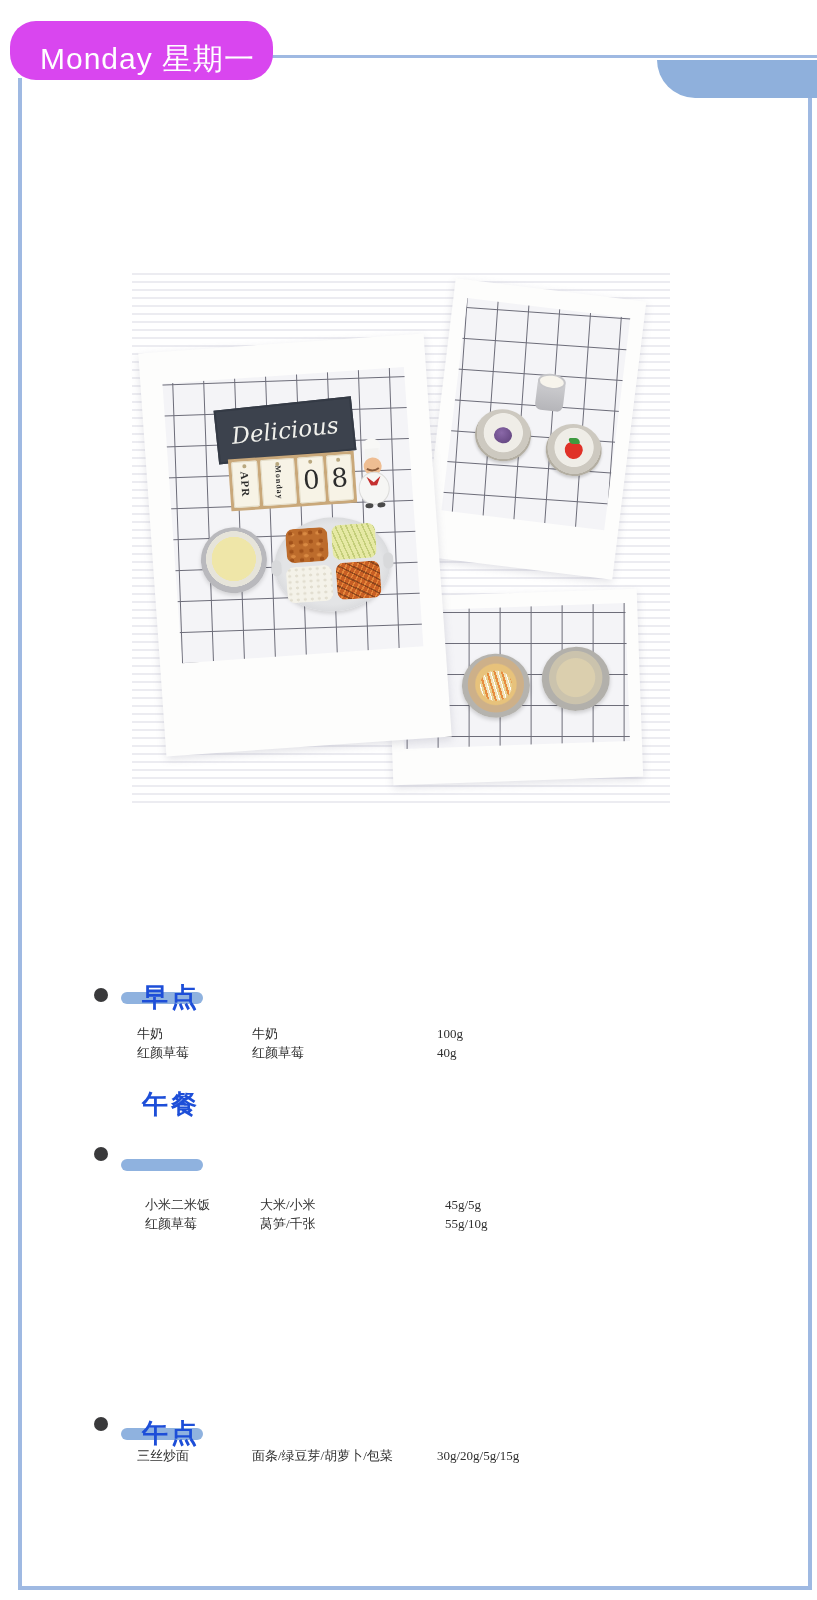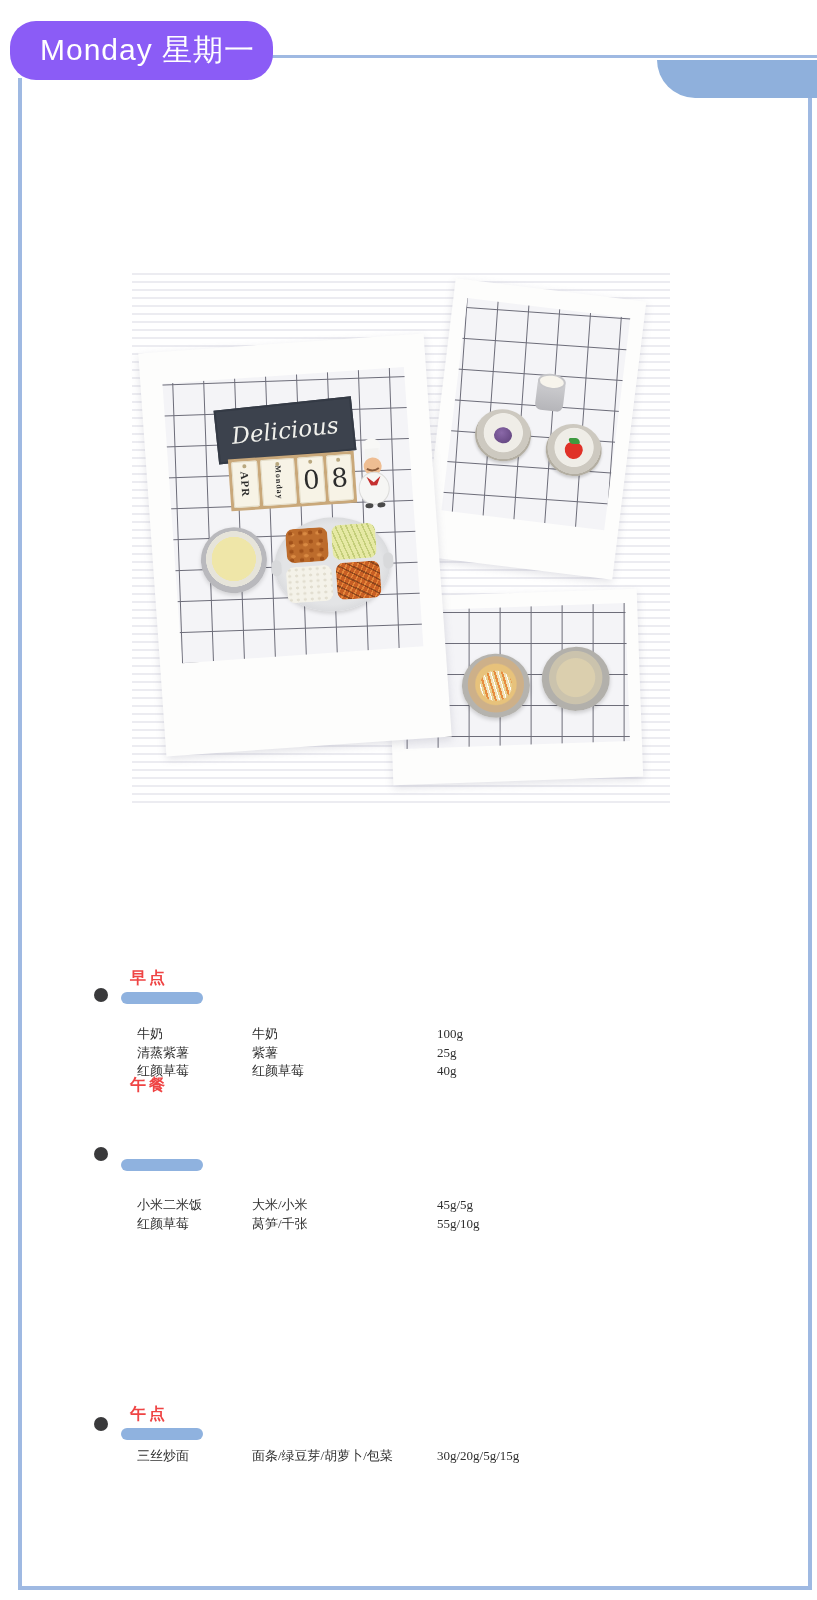--- a/index.html
+++ b/index.html
@@ -7,22 +7,22 @@
     width:817px;height:1600px;position:relative;overflow:hidden;
     background:#ffffff;font-family:"Liberation Sans",sans-serif;
   }
   
   .line-top{position:absolute;left:140px;top:55px;right:0;height:3px;background:#9fb9e2;}
   .line-left{position:absolute;left:18px;top:78px;width:4px;height:1512px;background:#9fb9e2;}
   .line-right{position:absolute;left:808px;top:92px;width:4px;height:1498px;background:#9fb9e2;}
   .line-bottom{position:absolute;left:18px;top:1586px;width:794px;height:4px;background:#9fb9e2;}
   .corner-block{position:absolute;right:0;top:60px;width:160px;height:38px;background:#8fb0dc;border-bottom-left-radius:38px;}
   .badge{
-    position:absolute;left:10px;top:21px;width:263px;height:59px;background:#8b5cf6;
-    border-radius:26px;color:#ffffff;display:flex;align-items:center;padding-left:30px;
+    position:absolute;left:10px;top:21px;width:263px;height:59px;background:#d946ef;
+    border-radius:26px;color:#ffffff;display:flex;align-items:flex-end;padding-left:30px;
     box-sizing:border-box;font-size:30px;font-weight:500;letter-spacing:1px;z-index:6;
   }
   
   .collage{
     position:absolute;left:132px;top:267px;width:538px;height:538px;
     background:repeating-linear-gradient(180deg,#ffffff 0 6px,#ececf1 6px 8px);
   }
   .photo{position:absolute;background:#fdfdfc;box-shadow:0 3px 9px rgba(110,110,135,.20);}
   .photo-main{left:20px;top:76px;width:286px;height:404px;transform:rotate(-4deg);z-index:3;}
   .photo-tr{left:306px;top:22px;width:192px;height:280px;transform:rotate(7deg);z-index:1;}
@@ -88,28 +88,28 @@
   .bowl{position:absolute;width:68px;height:64px;border-radius:50%;box-shadow:0 2px 4px rgba(0,0,0,.18);}
   .bowl.noodle{left:60px;top:46px;
     background:radial-gradient(circle at 50% 48%,#e7c27b 0 42%,#cdb089 45% 58%,#b5b3ae 60% 80%,#d6d4cf 81% 100%);}
   .bowl.noodle::after{content:"";position:absolute;inset:27%;border-radius:50%;opacity:.95;
     background:repeating-linear-gradient(75deg,#e78a3c 0 2px,#f2e3b9 2px 4px,#ffffff 4px 5px,#e9cf8e 5px 7px);}
   .bowl.drink{left:140px;top:42px;
     background:radial-gradient(circle at 50% 48%,#dbcfae 0 40%,#cbc3ad 42% 55%,#b2b0ab 57% 80%,#d8d6d1 81% 100%);}
   
   .bullet{position:absolute;left:94px;width:14px;height:14px;border-radius:50%;background:#39393b;}
   .b1{top:988px;} .b2{top:1147px;} .b3{top:1417px;}
-  .sec-title{position:absolute;left:126px;margin:4px;font-size:16px;font-weight:700;
-    letter-spacing:3px;color:#ef4444;z-index:2;}
+  .sec-title{position:absolute;left:126px;margin:16px;font-size:26px;font-weight:700;
+    letter-spacing:3px;color:#1d4ed8;z-index:2;}
   .t1{top:964px;} .t2{top:1071px;} .t3{top:1400px;}
   .pill{position:absolute;left:121px;width:82px;height:12px;border-radius:7px;background:#8fb2df;z-index:1;}
   .p1{top:992px;} .p2{top:1159px;} .p3{top:1428px;}
   .rows{position:absolute;left:137px;font-family:"Liberation Serif",serif;
     font-size:13px;line-height:18.5px;color:#2f2f2f;}
-  .r1{top:1025px;} .r2{top:1196px;} .r3{top:1447px;}
+  .r1{top:1025px;} .r2{top:1196px;margin-left:8px;} .r3{top:1447px;}
   .menu-row{display:flex;}
   .cell.dish{width:115px;}
   .cell.ingredients{width:185px;}
 </style>
 </head>
 <body>
 
 <div class="line-top"></div>
 <div class="line-left"></div>
 <div class="line-right"></div>
@@ -191,25 +191,20 @@
   <span class="bullet b1"></span>
   <span class="pill p1"></span>
   <h2 class="sec-title t1">早点</h2>
   <div class="rows r1">
       <div class="menu-row">
         <span class="cell dish">牛奶</span>
         <span class="cell ingredients">牛奶</span>
         <span class="cell amount">100g</span>
       </div>
       <div class="menu-row">
-        <span class="cell dish">清蒸紫薯</span>
-        <span class="cell ingredients">紫薯</span>
-        <span class="cell amount">25g</span>
-      </div>
-      <div class="menu-row">
         <span class="cell dish">红颜草莓</span>
         <span class="cell ingredients">红颜草莓</span>
         <span class="cell amount">40g</span>
       </div>
     </div>
 </section>
 
 <section>
   <span class="bullet b2"></span>
   <span class="pill p2"></span>

